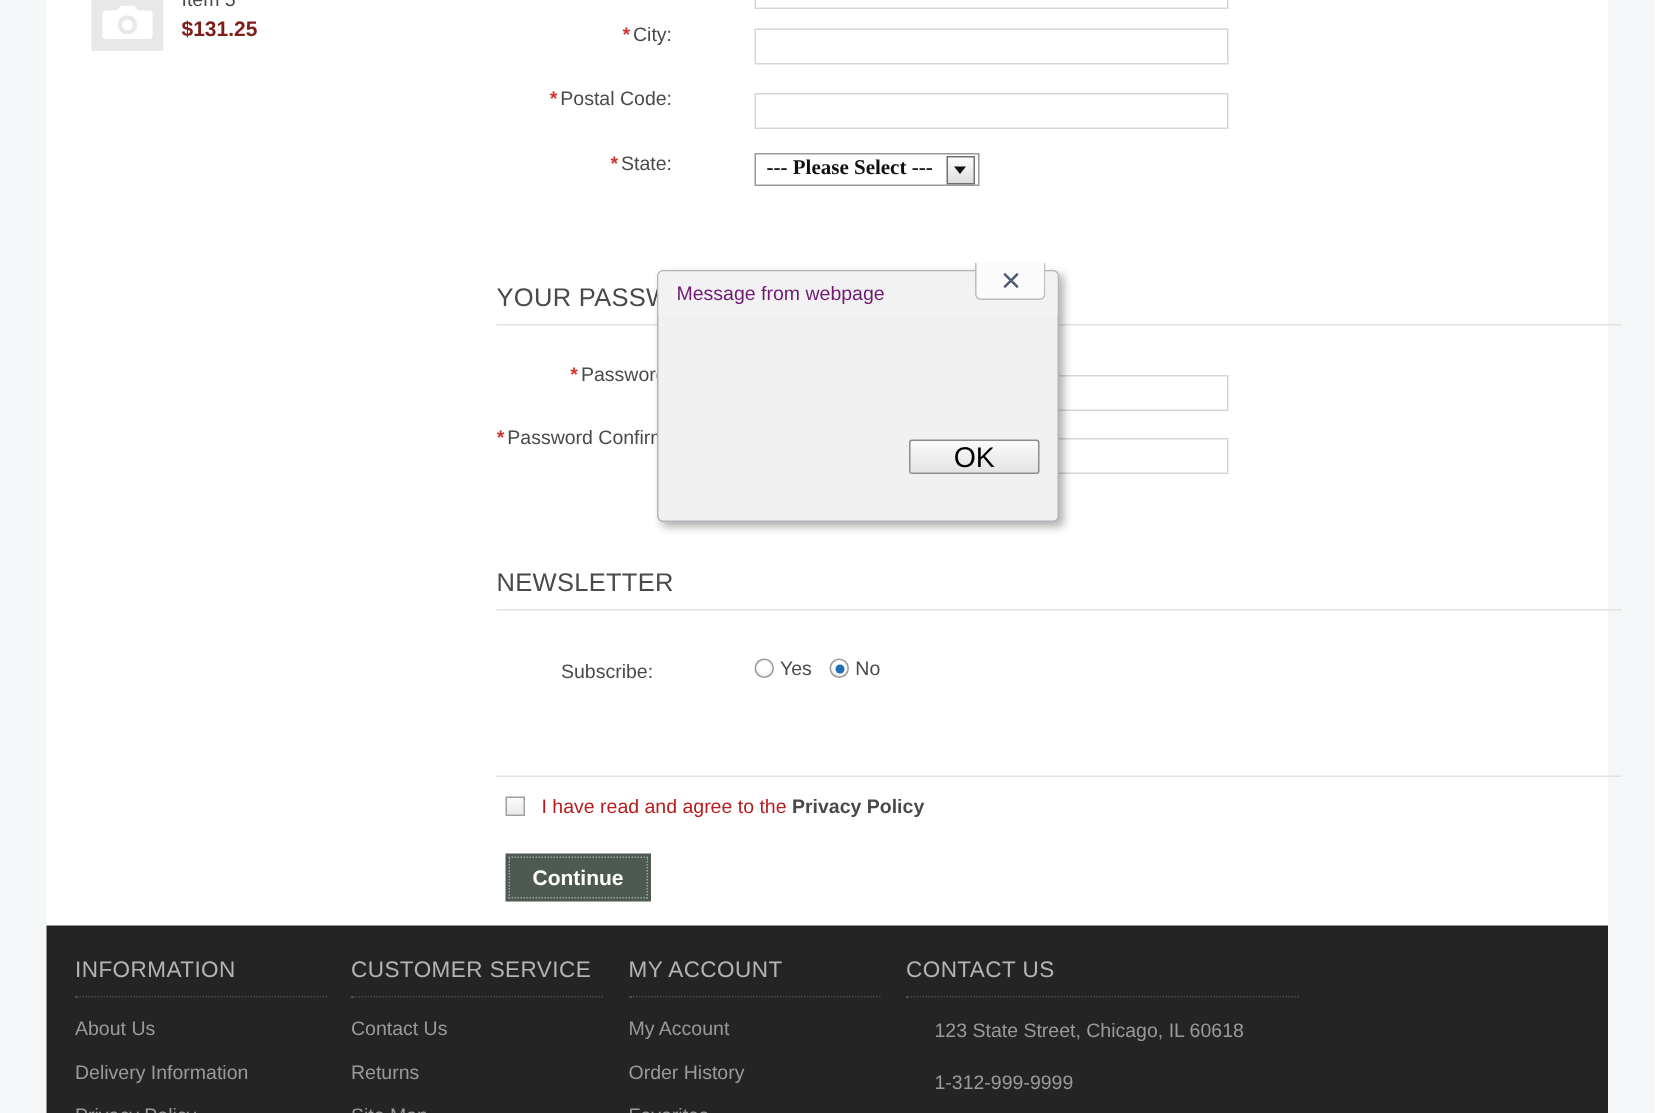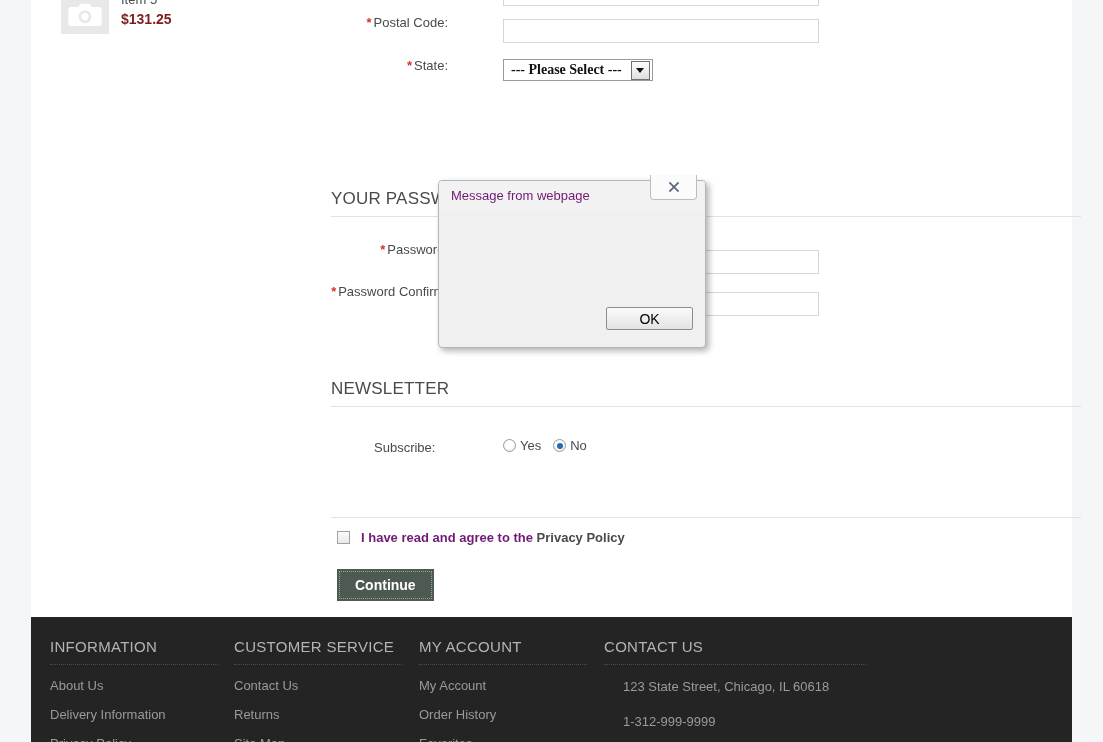--- a/index.html
+++ b/index.html
@@ -222,22 +222,21 @@
     width: 13px;
     height: 13px;
     box-sizing: border-box;
     border: 1px solid #a0a0a0;
     background: linear-gradient(#fbfbfb, #e9e9e9);
     display: inline-block;
     margin-right: 11px;
   }
   #agree-row .agree-text {
     font-size: 13px;
-    color: #701a75;
-    font-weight: bold;
+    color: #b91c1c;
   }
   #agree-row .agree-link {
     font-weight: bold;
     color: #4a4a4a;
     text-decoration: none;
   }
   #continue-btn {
     position: absolute;
     left: 306px;
     top: 569px;
@@ -365,28 +364,28 @@
   #modal .btnbar {
     position: absolute;
     left: 6px;
     top: 112px;
     width: 254px;
     height: 48px;
   }
   #modal .ok-btn {
     position: absolute;
     right: 6px;
-    top: 14px;
+    top: 0;
     width: 87px;
     height: 23px;
     border: 1px solid #8d8d8d;
     border-radius: 2px;
     background: linear-gradient(#fafafa, #e3e3e3);
     font-family: "Liberation Sans", sans-serif;
-    font-size: 14px;
+    font-size: 19px;
     color: #000;
     cursor: pointer;
   }
 </style>
 </head>
 <body>
 
 <div id="page-wrap">
 
   <div id="cart-item">
@@ -406,20 +405,28 @@
   </div>
 
   <div class="form-col" style="top:0px;">
 
     <div class="form-row" style="height:10px;">
       <div class="form-field" style="top:-18px;">
         <input class="text-input" type="text" value="" style="">
       </div>
     </div>
 
+    <div class="form-row" style="height:43px;">
+      <div class="form-label">
+        <span class="req">*</span><span>City:</span>
+      </div>
+      <div class="form-field" style="top:9px;">
+        <input class="text-input" type="text" value="" style="">
+      </div>
+    </div>
 
     <div class="form-row" style="height:43px;">
       <div class="form-label">
         <span class="req">*</span><span>Postal Code:</span>
       </div>
       <div class="form-field" style="top:9px;">
         <input class="text-input" type="text" value="" style="">
       </div>
     </div>
 

